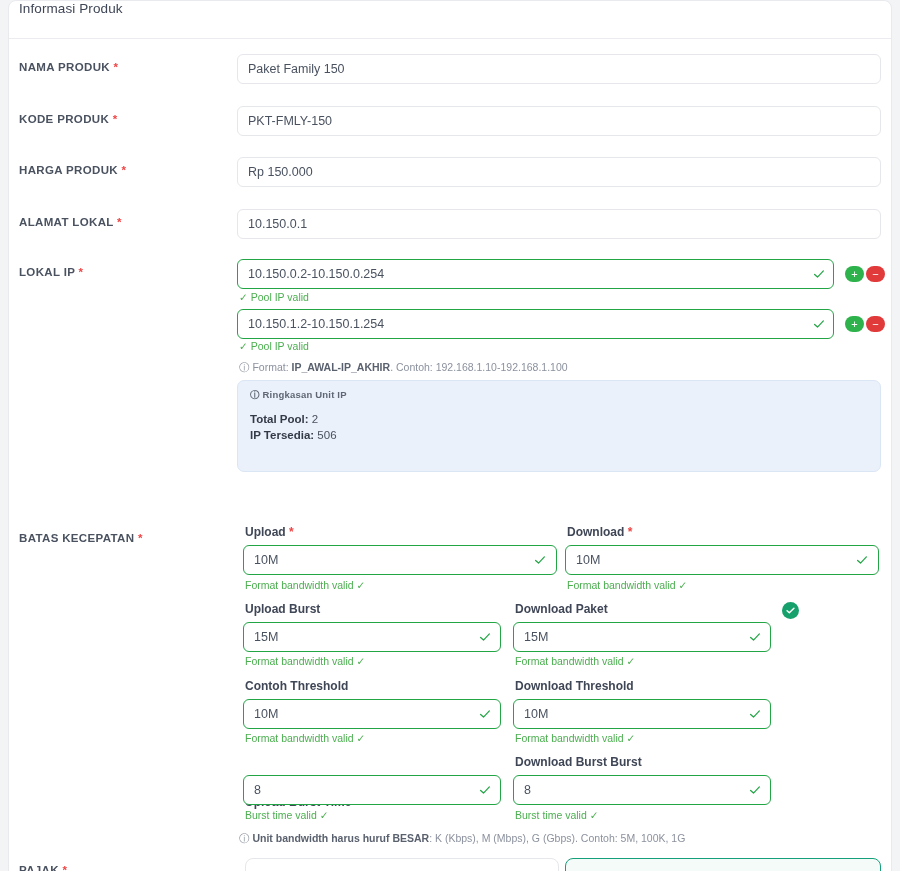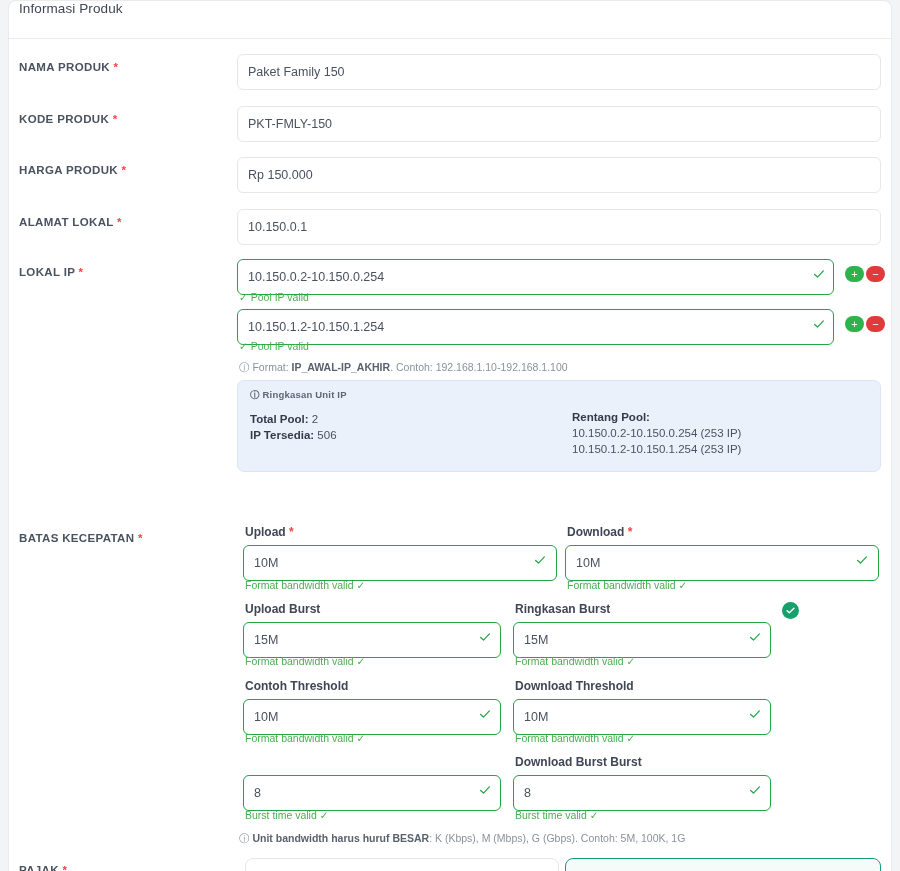--- a/index.html
+++ b/index.html
@@ -24,21 +24,21 @@
   .form-body { position: relative; padding: 0; }
   .lbl {
     position: absolute; left: 10px;
     font-size: 11.5px; color: #4a5260; font-weight: 600;
     letter-spacing: .35px; white-space: nowrap;
   }
   .req { color: #ef4444; font-weight: 700; }
 
   .inp {
     position: absolute;
-    height: 36px; border: 1px solid #e6e7ea; border-radius: 6px;
+    height: 30px; border: 1px solid #e6e7ea; border-radius: 6px;
     background: #fff; color: #4a5260; font-size: 12.5px;
     font-family: "Liberation Sans", sans-serif;
     padding: 0 28px 0 10px; outline: none; line-height: 28px;
   }
   .inp.valid { border-color: #22a545; }
   .inp::placeholder { color: #9aa1ad; }
 
   .chk-in {
     position: absolute; width: 14px; height: 14px;
     pointer-events: none;
@@ -171,25 +171,20 @@
       <div class="sum-col" style="left:12px; top:30px;">
         <div>
           <b>Total Pool:</b>
           <span>2</span>
         </div>
         <div>
           <b>IP Tersedia:</b>
           <span>506</span>
         </div>
       </div>
-      <div class="sum-col" style="left:334px; top:28px;">
-        <div><b>Rentang Pool:</b></div>
-        <div>10.150.0.2-10.150.0.254 (253 IP)</div>
-        <div>10.150.1.2-10.150.1.254 (253 IP)</div>
-      </div>
     </div>
 
     <div class="lbl" style="top:493px;">
       <span>BATAS KECEPATAN</span> <span class="req">*</span>
     </div>
 
     <div class="sublbl" style="left:236px; top:486px;">
       <span>Upload</span> <span class="req">*</span>
     </div>
     <input class="inp valid" style="left: 234px; top: 506px; width: 314px;" value="10M">
@@ -219,21 +214,21 @@
     <input class="inp valid" style="left: 234px; top: 583px; width: 258px;" value="15M">
     <span class="chk-in" style="left:469px; top:591px;">
       <svg viewBox="0 0 16 16">
           <path d="M3 8.5 L6.3 11.5 L13 4.5" fill="none" stroke="#22a545" stroke-width="1.4" stroke-linecap="round" stroke-linejoin="round"></path>
         </svg>
     </span>
     <div class="help" style="left:236px; top:616px;">
       <span>Format bandwidth valid</span> <span>✓</span>
     </div>
 
-    <div class="sublbl" style="left:506px; top:563px;">Ringkasan Burst</div>
+    <div class="sublbl" style="left:506px; top:563px;">Download Paket</div>
     <input class="inp valid" style="left: 504px; top: 583px; width: 258px;" value="15M">
     <span class="chk-in" style="left:739px; top:591px;">
       <svg viewBox="0 0 16 16">
           <path d="M3 8.5 L6.3 11.5 L13 4.5" fill="none" stroke="#22a545" stroke-width="1.4" stroke-linecap="round" stroke-linejoin="round"></path>
         </svg>
     </span>
     <div class="help" style="left:506px; top:616px;">
       <span>Format bandwidth valid</span> <span>✓</span>
     </div>
 

